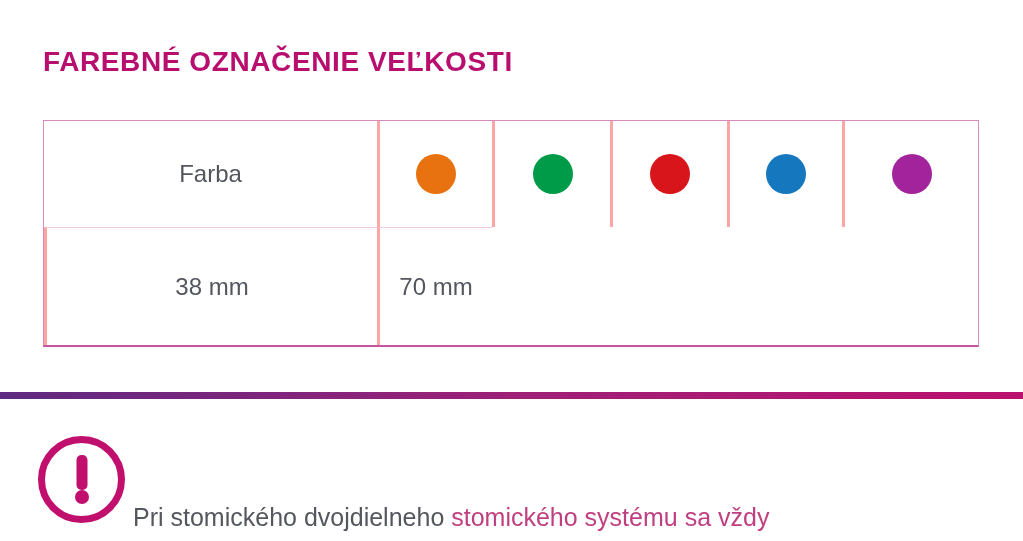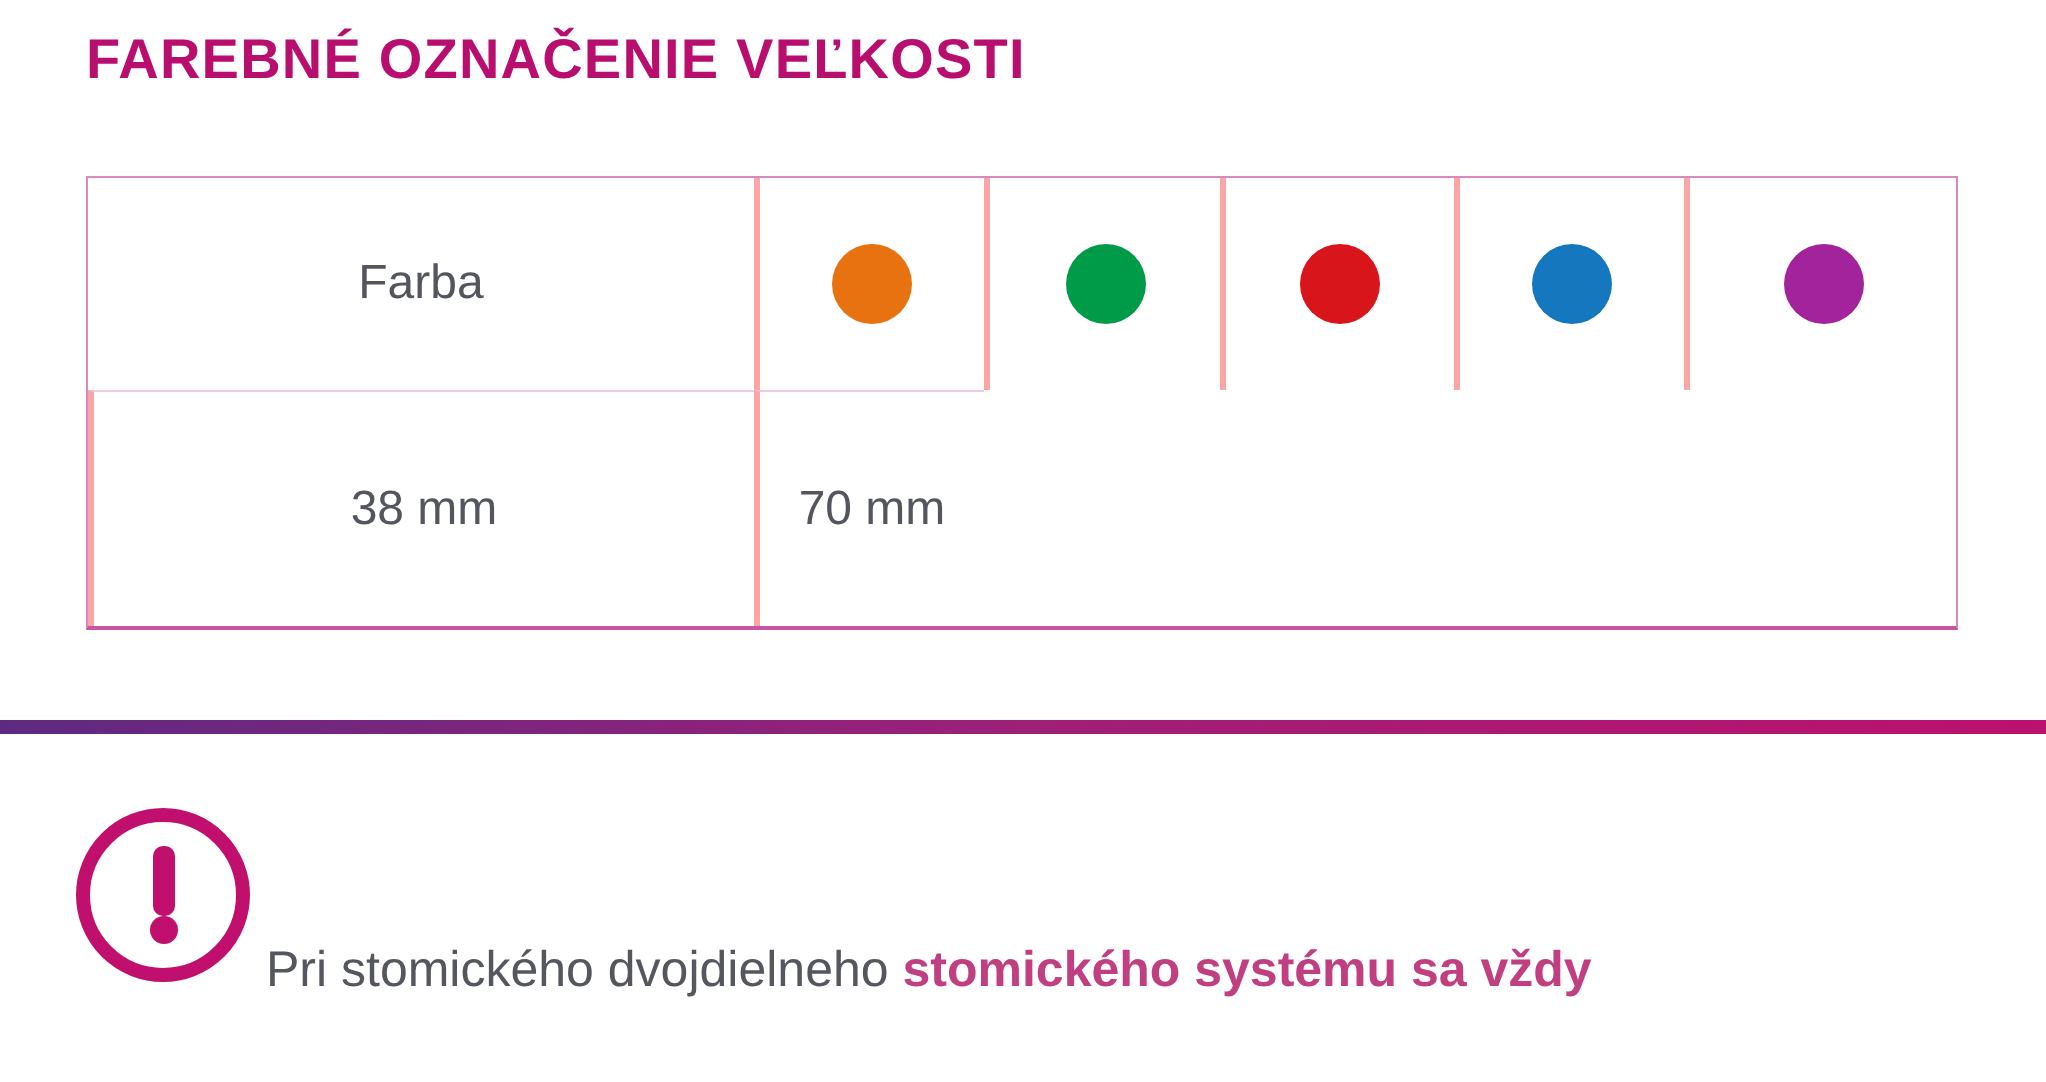--- a/index.html
+++ b/index.html
@@ -5,21 +5,21 @@
   html, body {
     margin: 0;
     padding: 0;
     width: 1023px;
     height: 541px;
     background: #ffffff;
     font-family: "Liberation Sans", sans-serif;
     overflow: hidden;
     position: relative;
   }
-  .page { position: absolute; inset: 0; }
+  .page { position: absolute; inset: 0; margin-top: 32px; }
 
   
   .title {
     position: absolute;
     left: 43px;
     top: 14px;
     font-size: 28px;
     font-weight: 700;
     letter-spacing: 0.6px;
     color: #b80f6f;
@@ -105,21 +105,21 @@
   .note-text {
     position: absolute;
     left: 133px;
     top: 403px;
     font-size: 25px;
     line-height: 33px;
     color: #55575e;
     white-space: pre-wrap;
   }
   .note-bold {
-    font-weight: 700;
+    font-weight: 400;
     color: #c03f80;
   }
 </style>
 </head>
 <body>
 
 <div class="page">
 
   <div class="title">FAREBNÉ OZNAČENIE VEĽKOSTI</div>
 

